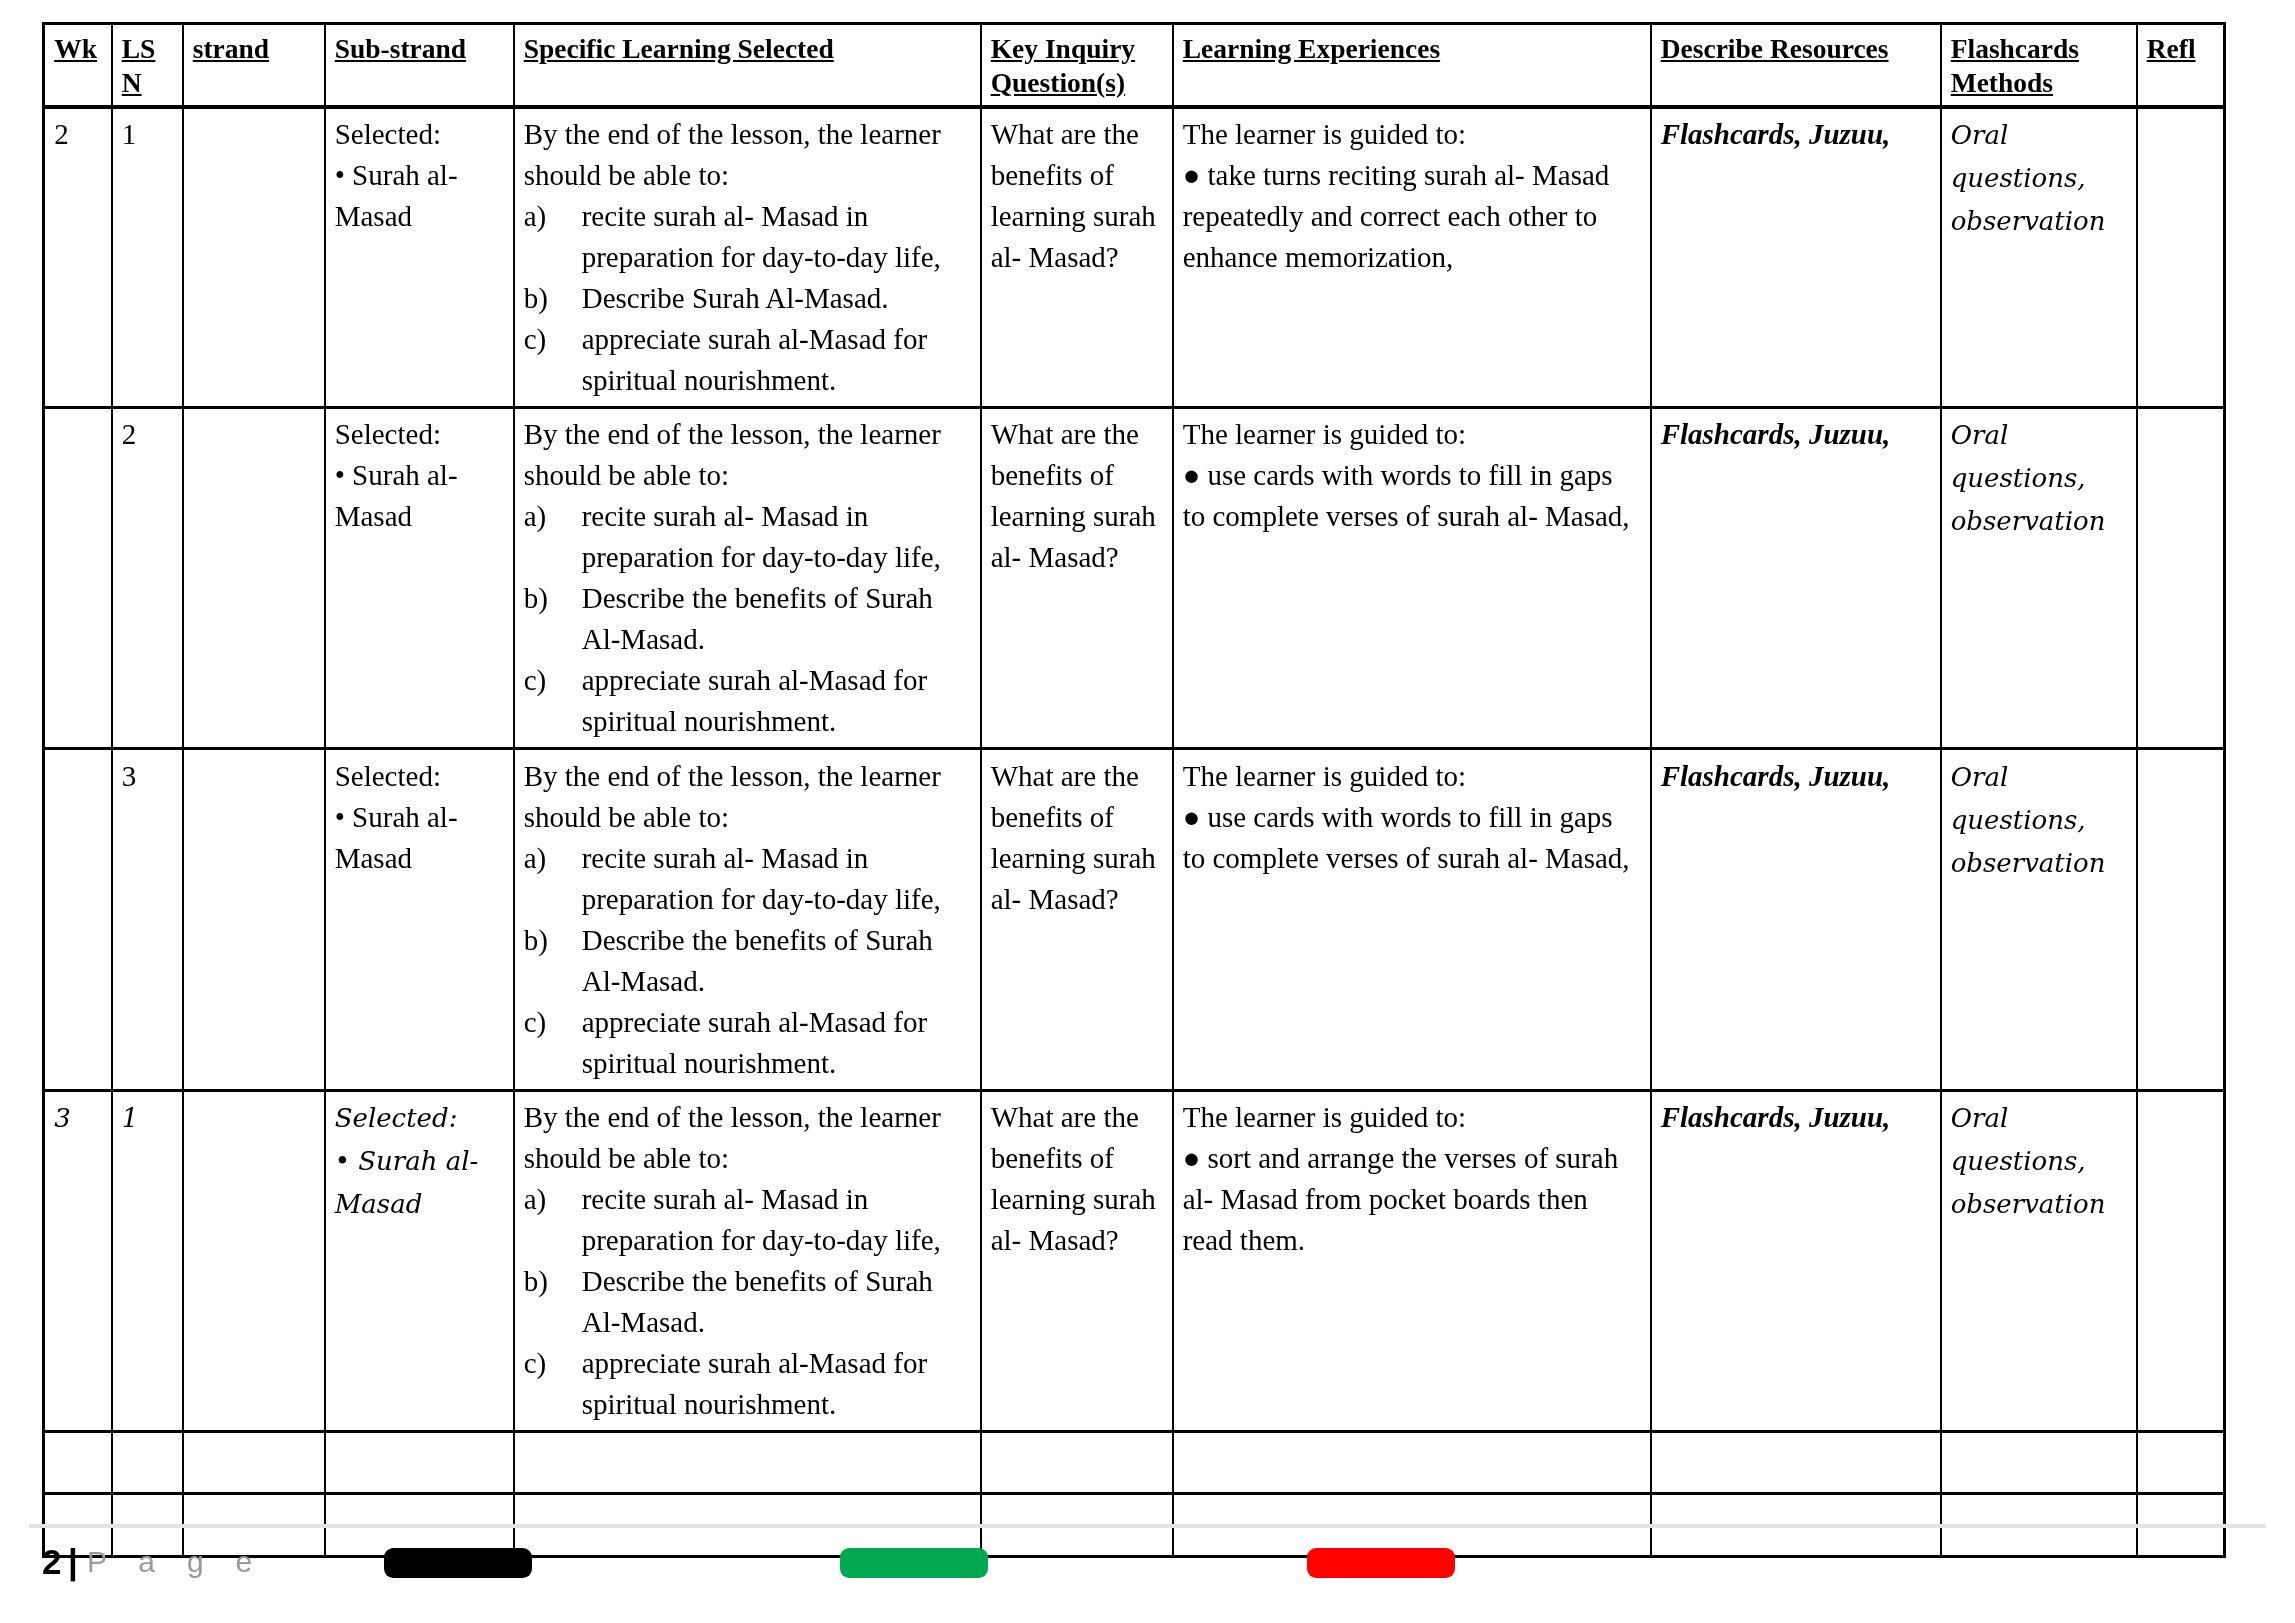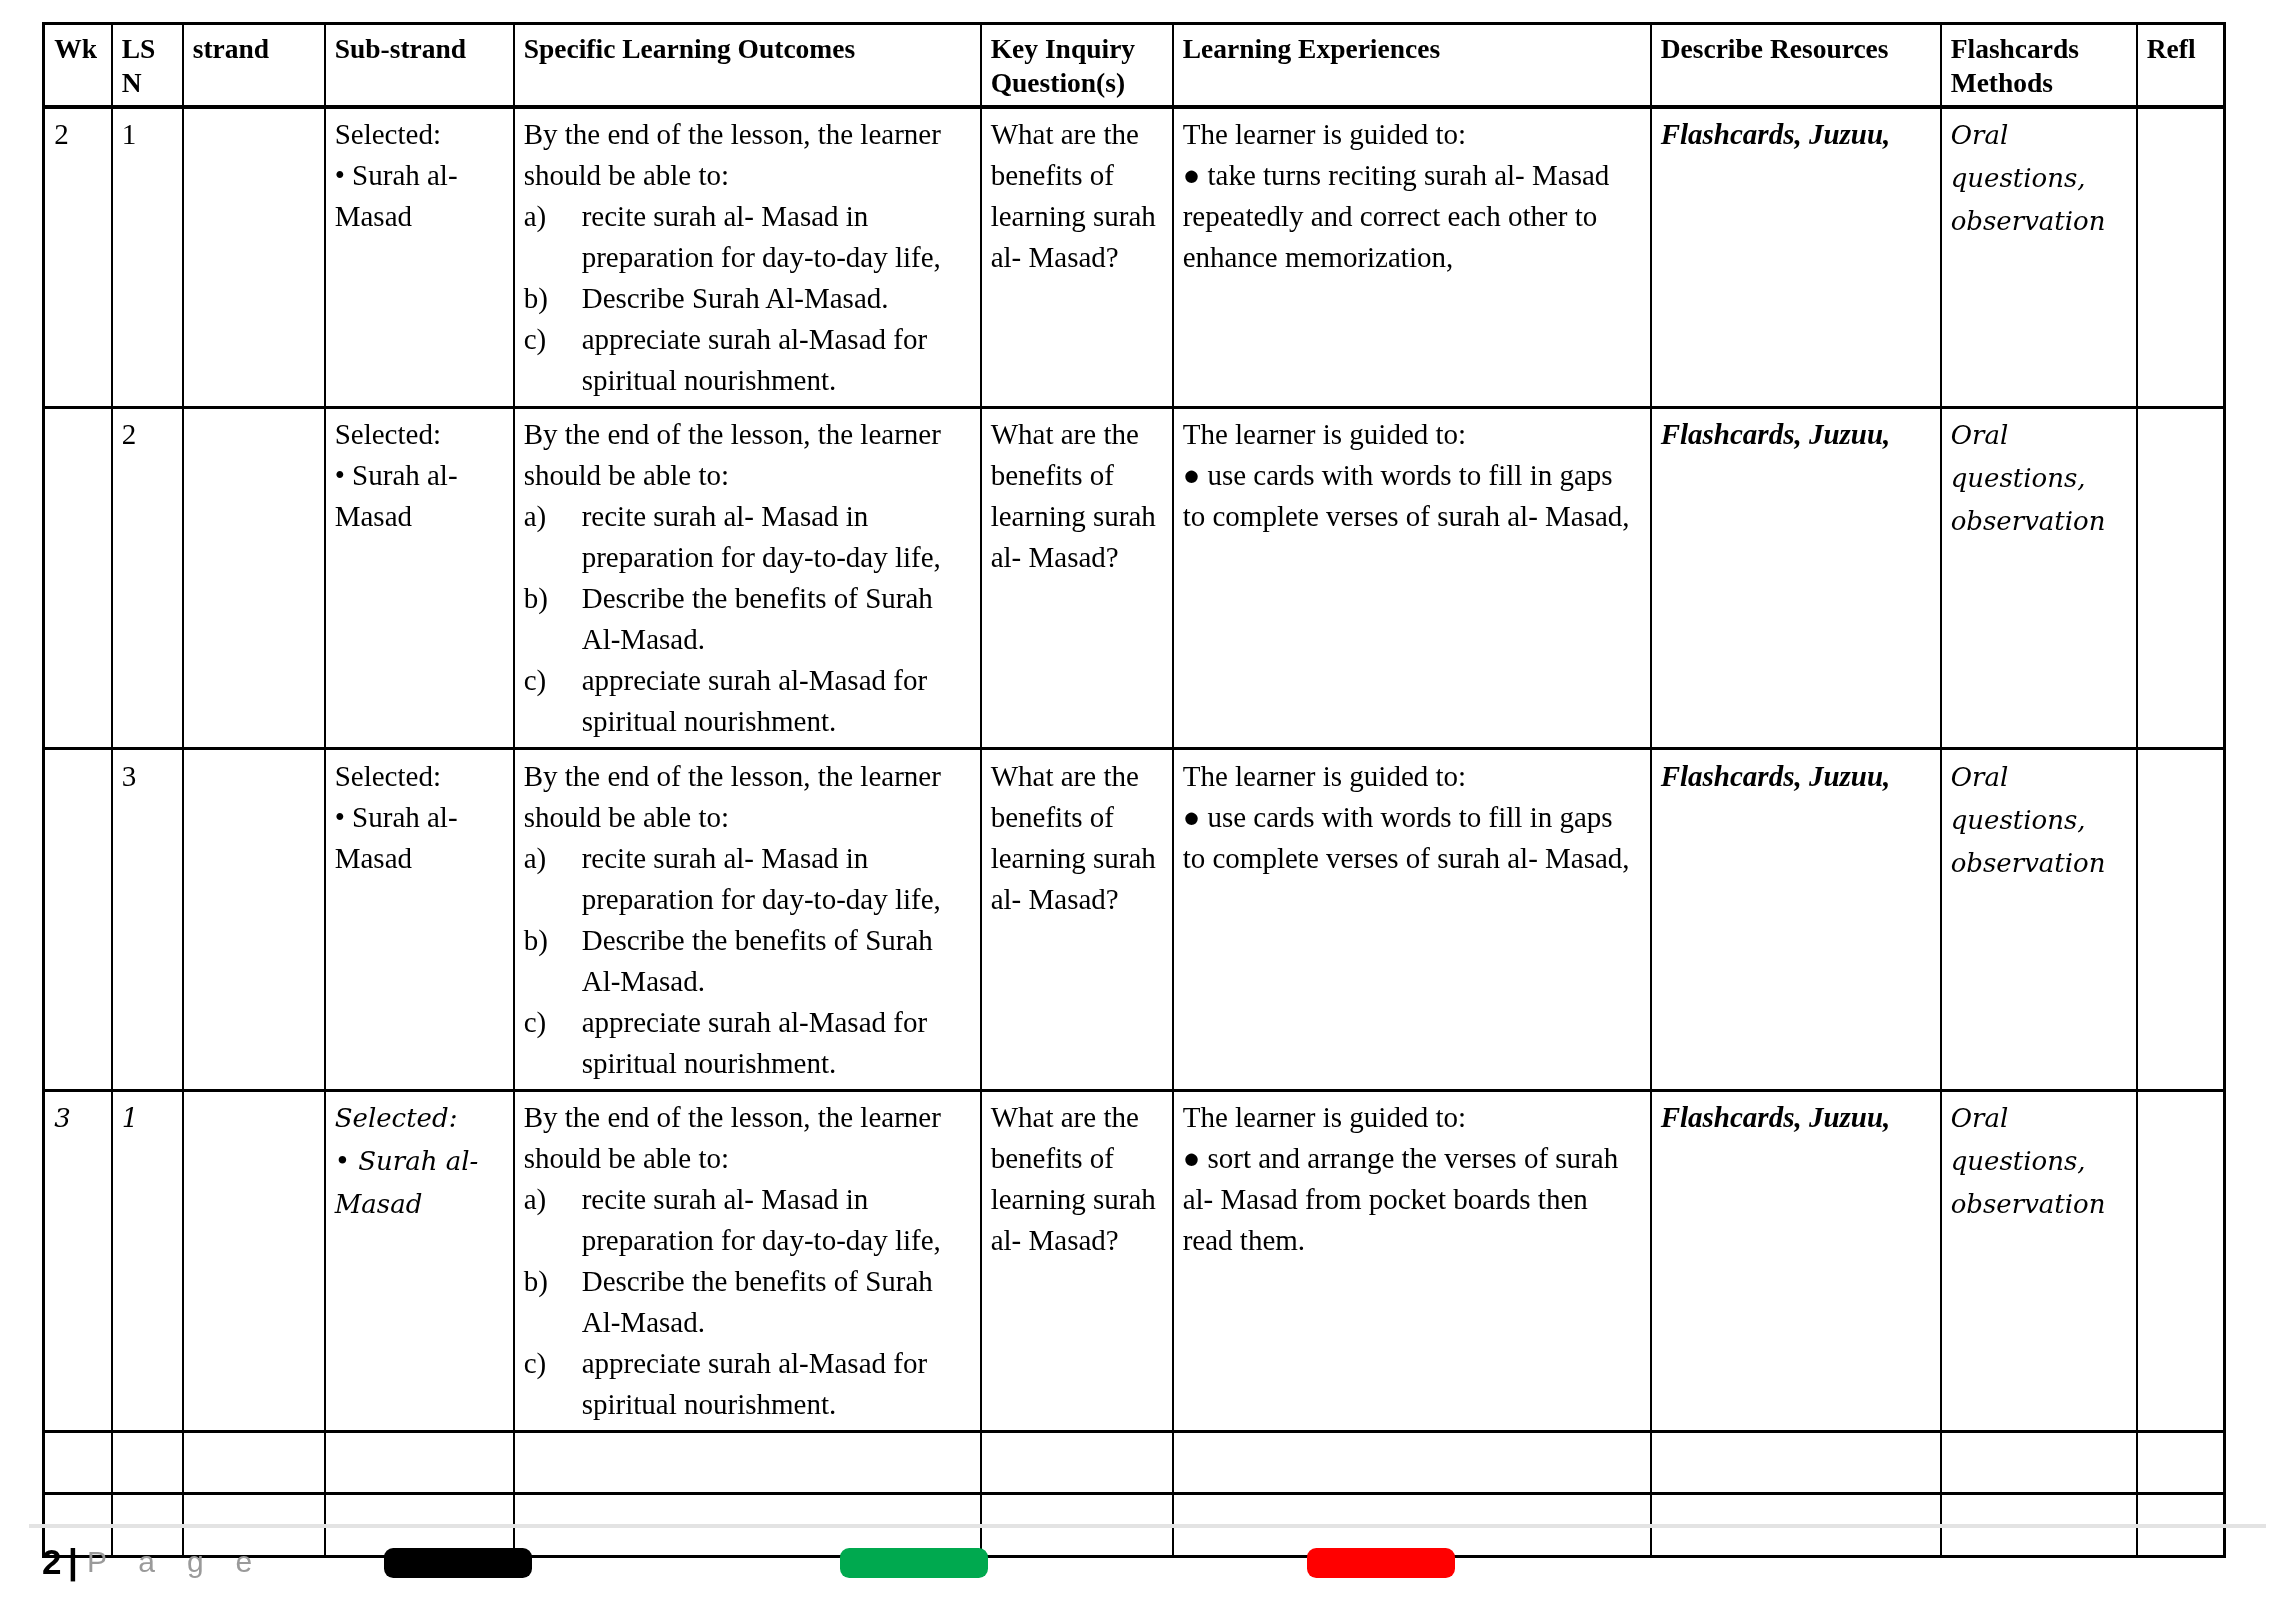--- a/index.html
+++ b/index.html
@@ -4,21 +4,21 @@
 <style>
   html,body{margin:0;padding:0;background:#ffffff;}
   body{width:2295px;height:1623px;position:relative;overflow:hidden;}
   .page{position:absolute;inset:0;background:#fff;}
 
   table.sow{position:absolute;left:42px;top:22px;width:2181px;
     border-collapse:collapse;table-layout:fixed;border:3.3px solid #000;}
   .sow th,.sow td{border:2px solid #000;vertical-align:top;padding:5.2px 9.2px;overflow:hidden;}
   .sow thead th{border-top:3.3px solid #000;border-bottom:4.6px solid #000;
     font-family:"Liberation Serif",serif;font-weight:bold;font-size:27.5px;line-height:34px;
-    text-align:left;color:#000;padding-top:6.5px;}
+    text-align:left;color:#000;padding-top:6.5px;text-decoration:underline;}
   .sow tbody tr{border-bottom:3.3px solid #000;}
   .sow p{margin:0;}
 
   .fc{font-family:"Liberation Serif",serif;font-size:29px;line-height:41px;color:#000;}
   .fw{font-family:"DejaVu Serif",serif;font-size:26px;line-height:43px;color:#000;font-style:italic;}
   .it{font-style:italic;font-weight:bold;}
 
   .oli{padding-left:58px;text-indent:-58px;}
   .oli .mk{display:inline-block;width:58px;text-indent:0;}
 
@@ -47,21 +47,21 @@
         <col style="width: 290px;">
         <col style="width: 196px;">
         <col style="width: 88px;">
       </colgroup>
     <thead id="thead">
         <tr style="height: 72px;">
           <th>Wk</th>
           <th>LS N</th>
           <th>strand</th>
           <th>Sub-strand</th>
-          <th>Specific Learning Outcomes</th>
+          <th>Specific Learning Selected</th>
           <th>Key Inquiry Question(s)</th>
           <th>Learning Experiences</th>
           <th>Describe Resources</th>
           <th>Flashcards Methods</th>
           <th>Refl</th>
         </tr>
       </thead>
     <tbody id="tbody">
         <tr style="height: 292px;">
           <td class="fc">

